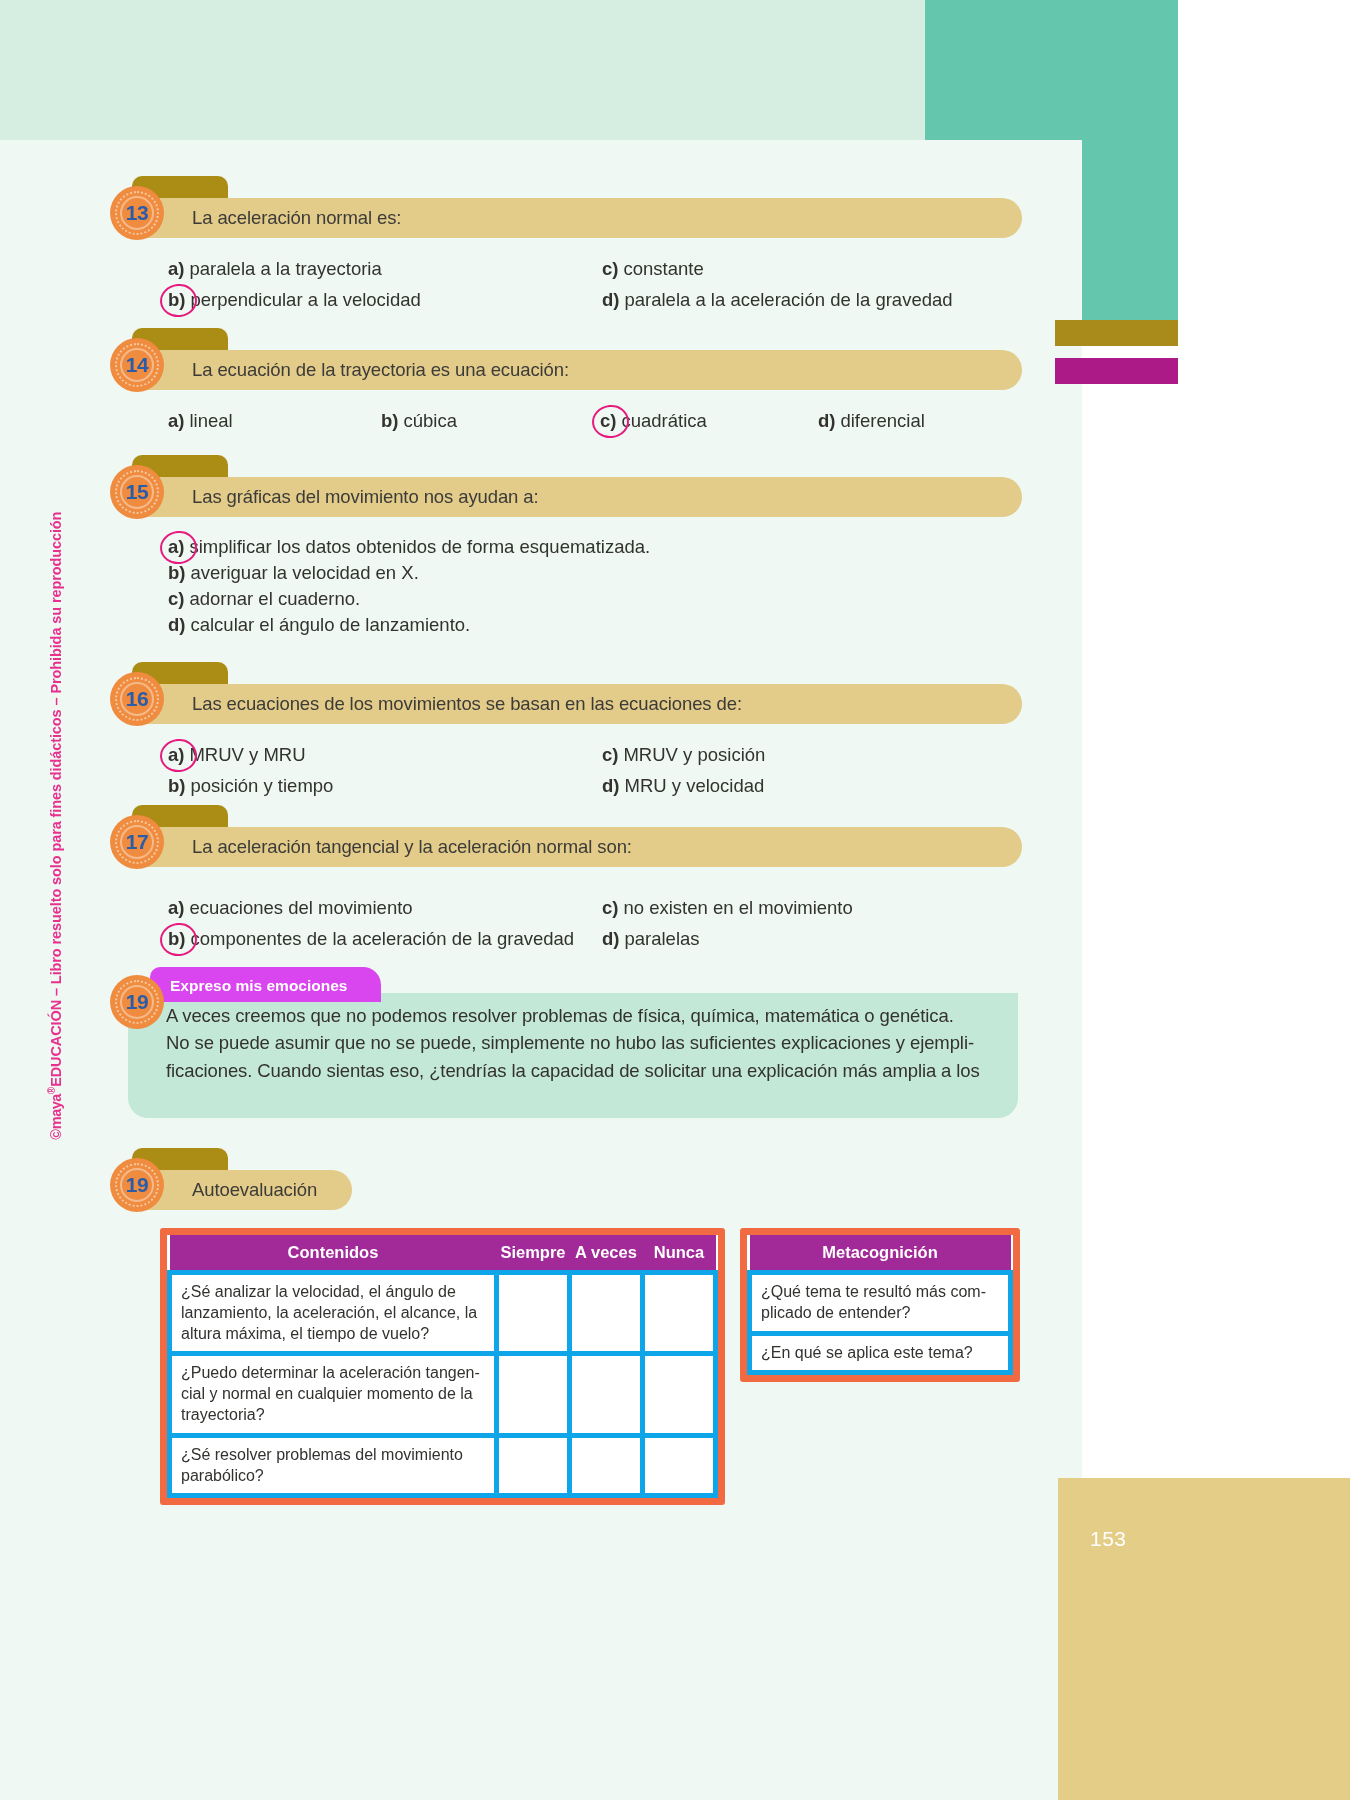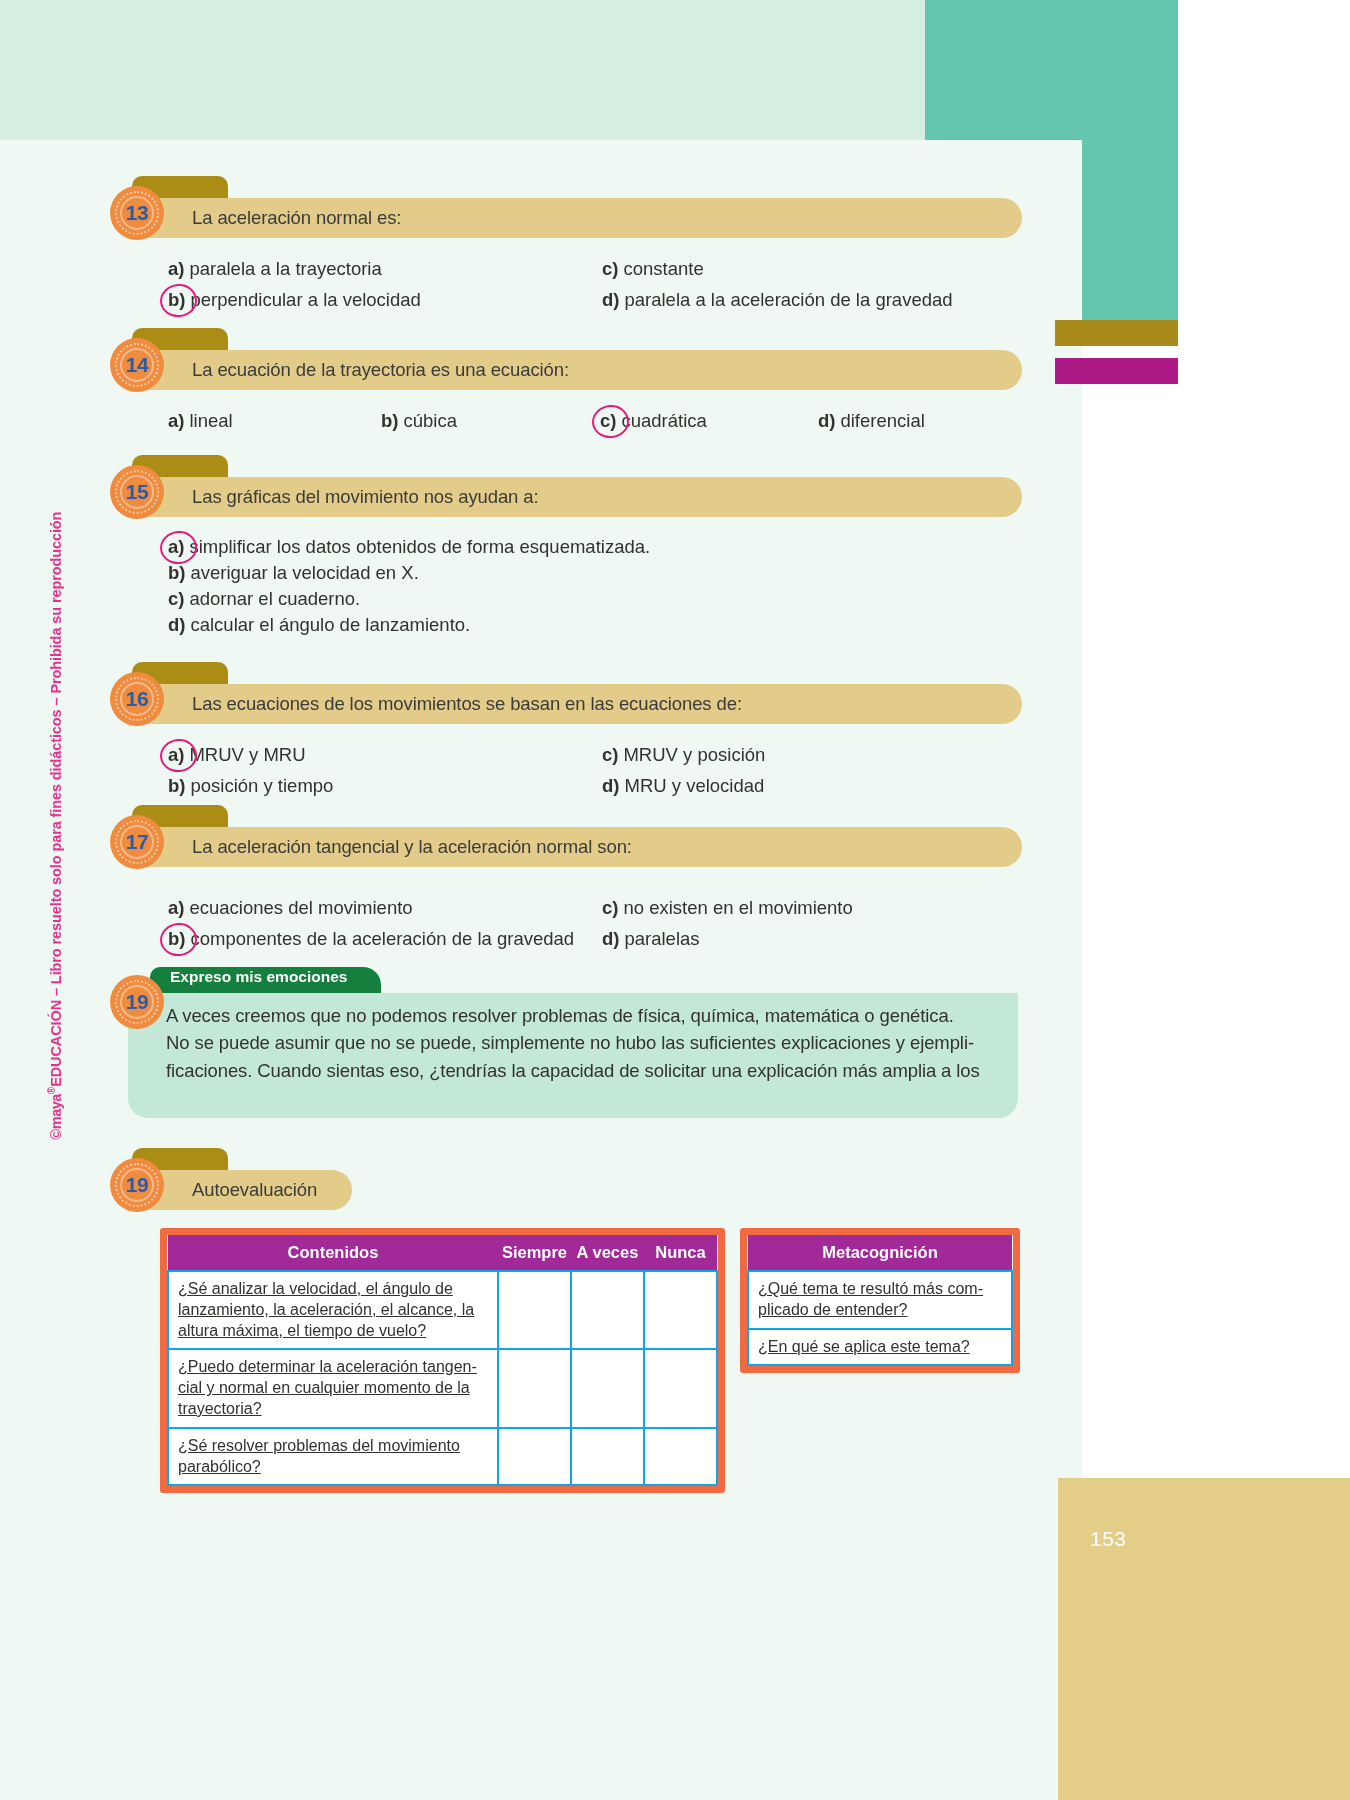--- a/index.html
+++ b/index.html
@@ -162,25 +162,25 @@
   }
 
   
   .emo-panel {
     position: absolute;
     background: #c3e8d8;
     border-radius: 0 0 20px 20px;
   }
   .emo-tabhead {
     position: absolute; left: 150px; top: 967px;
-    background: #15803d;
+    background: #d946ef;
     color: #ffffff;
     font-weight: 700;
     font-size: 15.5px;
-    padding: 1px 34px 7px 20px;
+    padding: 10px 34px 7px 20px;
     border-radius: 10px 18px 0 0;
     z-index: 4;
   }
   .emo-text {
     position: absolute;
     font-size: 18.5px;
     color: #33322f;
     line-height: 1.48;
     letter-spacing: -0.1px;
   }
@@ -196,28 +196,27 @@
   th {
     background: #a22a98;
     color: #ffffff;
     font-weight: 700;
     font-size: 16.5px;
     padding: 8px 4px;
     text-align: center;
     border: none;
   }
   td {
-    border: 2px solid #0ea5e9;
+    border: 5px solid #0ea5e9;
     font-size: 16px;
     color: #33322f;
     padding: 7px 9px;
     vertical-align: top;
     line-height: 1.3;
     background: #ffffff;
-    text-decoration: underline;
   }
   td.blank { width: 73px; }
   td b { font-weight: 700; }
 </style>
 </head>
 <body>
 
 <div class="page-bg"></div>
 <div class="white-right"></div>
 <div class="mint-top"></div>

